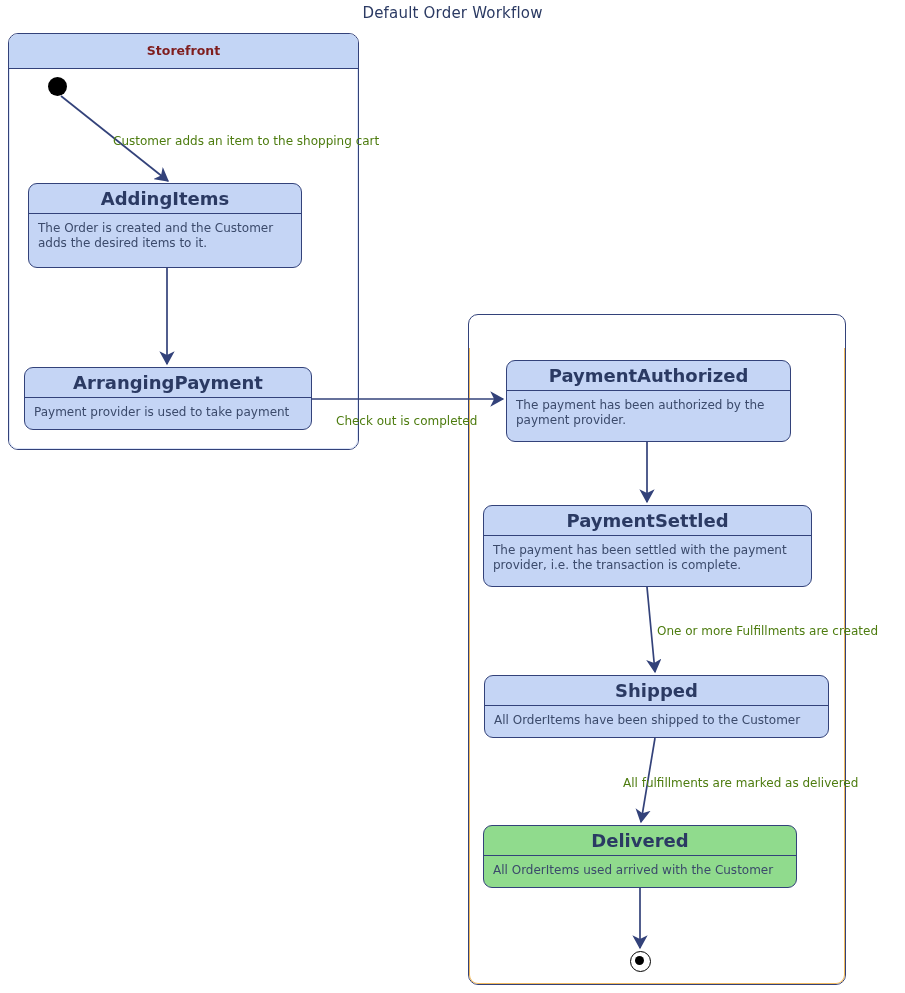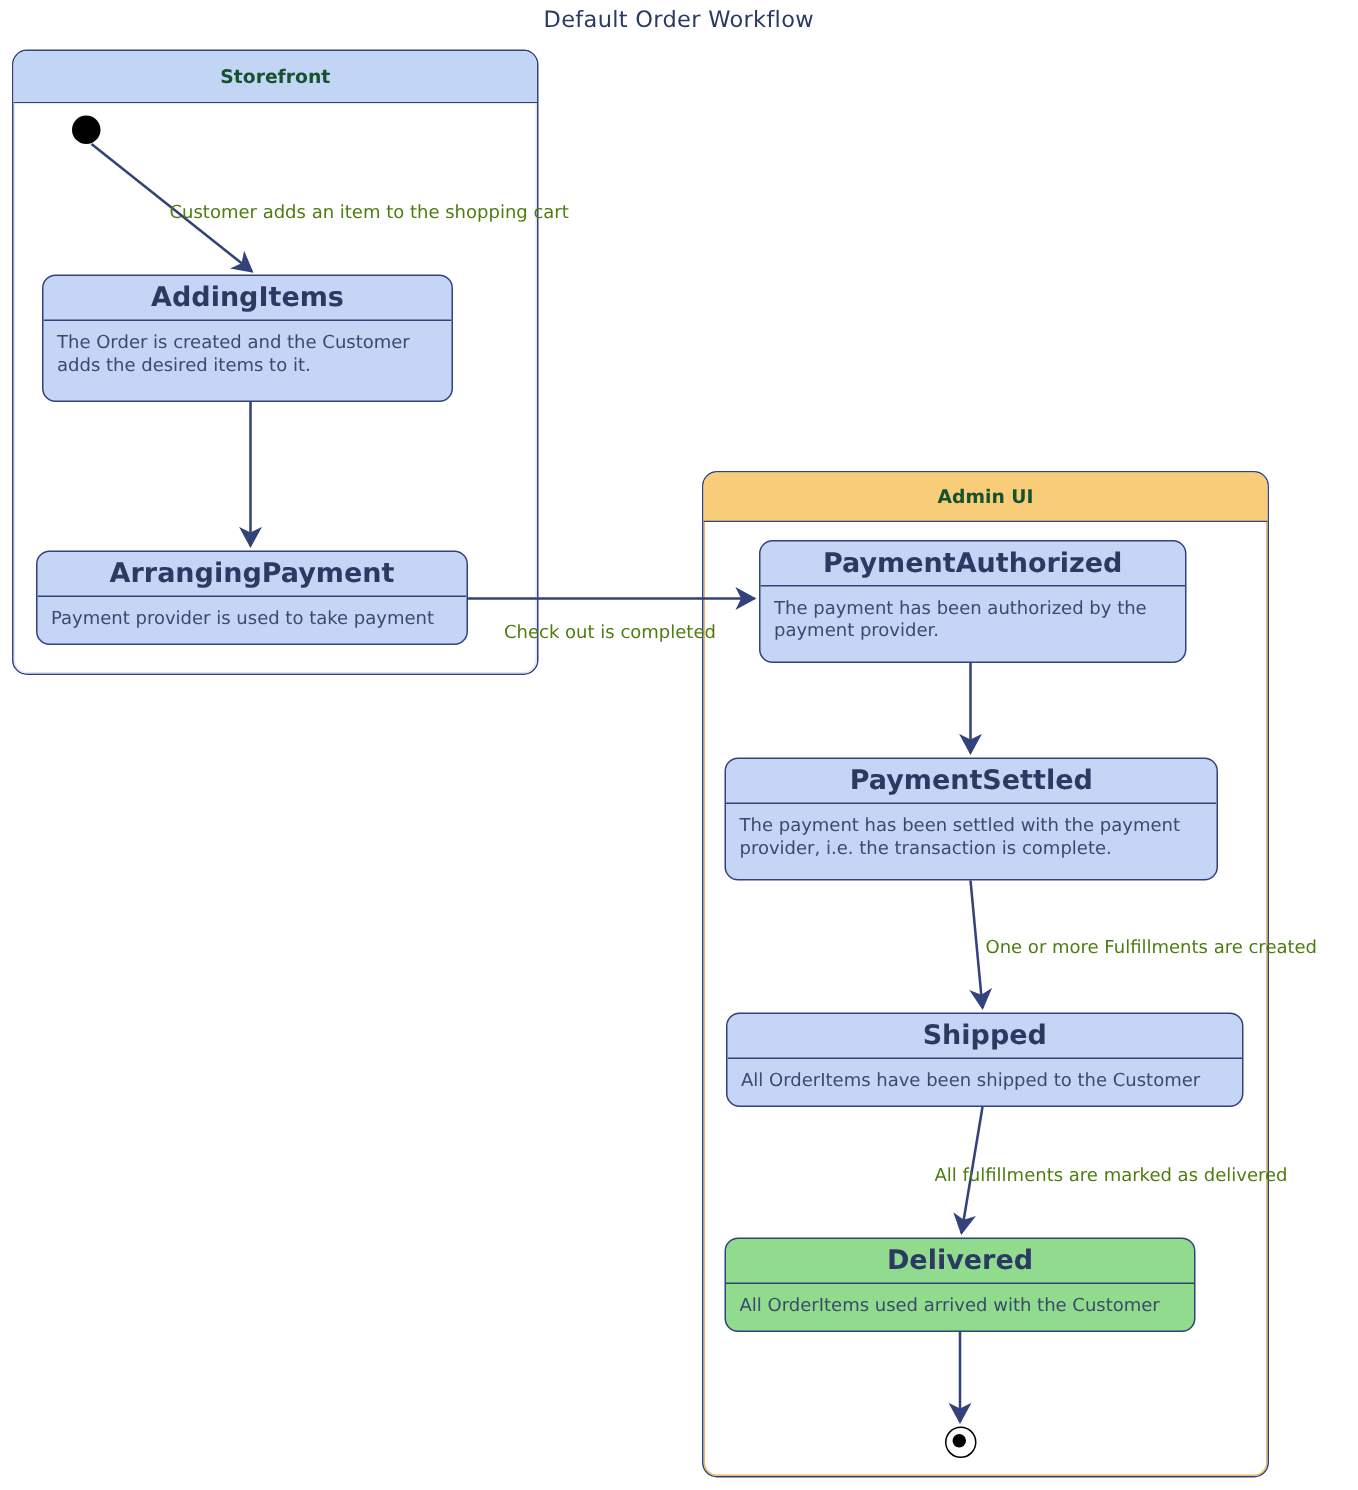--- a/index.html
+++ b/index.html
@@ -39,21 +39,21 @@
     background: #ffffff;
   }
   .container > .c-head {
     position: absolute;
     left: 0; top: 0;
     width: 100%;
     box-sizing: border-box;
     text-align: center;
     font-weight: bold;
     font-size: 12.5px;
-    color: #14532d;
+    color: #7f1d1d;
     border-radius: 9px 9px 0 0;
     line-height: 1;
     display: flex;
     align-items: center;
     justify-content: center;
   }
   .container > .c-body {
     position: absolute;
     left: 0;
     width: 100%;
@@ -175,21 +175,20 @@
 <div id="canvas">
 
   <div class="title">Default Order Workflow</div>
 
   <div class="container" id="storefront">
     <div class="c-head">Storefront</div>
     <div class="c-body"></div>
   </div>
 
   <div class="container" id="adminui">
-    <div class="c-head">Admin UI</div>
     <div class="c-body"></div>
   </div>
 
   <svg class="edges" viewBox="0 0 905 993">
     <defs>
       <marker id="arrow" viewBox="0 0 12 12" refX="10" refY="6" markerWidth="9" markerHeight="9" orient="auto-start-reverse">
         <path d="M 0 0 L 11 6 L 0 12 L 3 6 z" fill="#33427a"></path>
       </marker>
     </defs>
 

